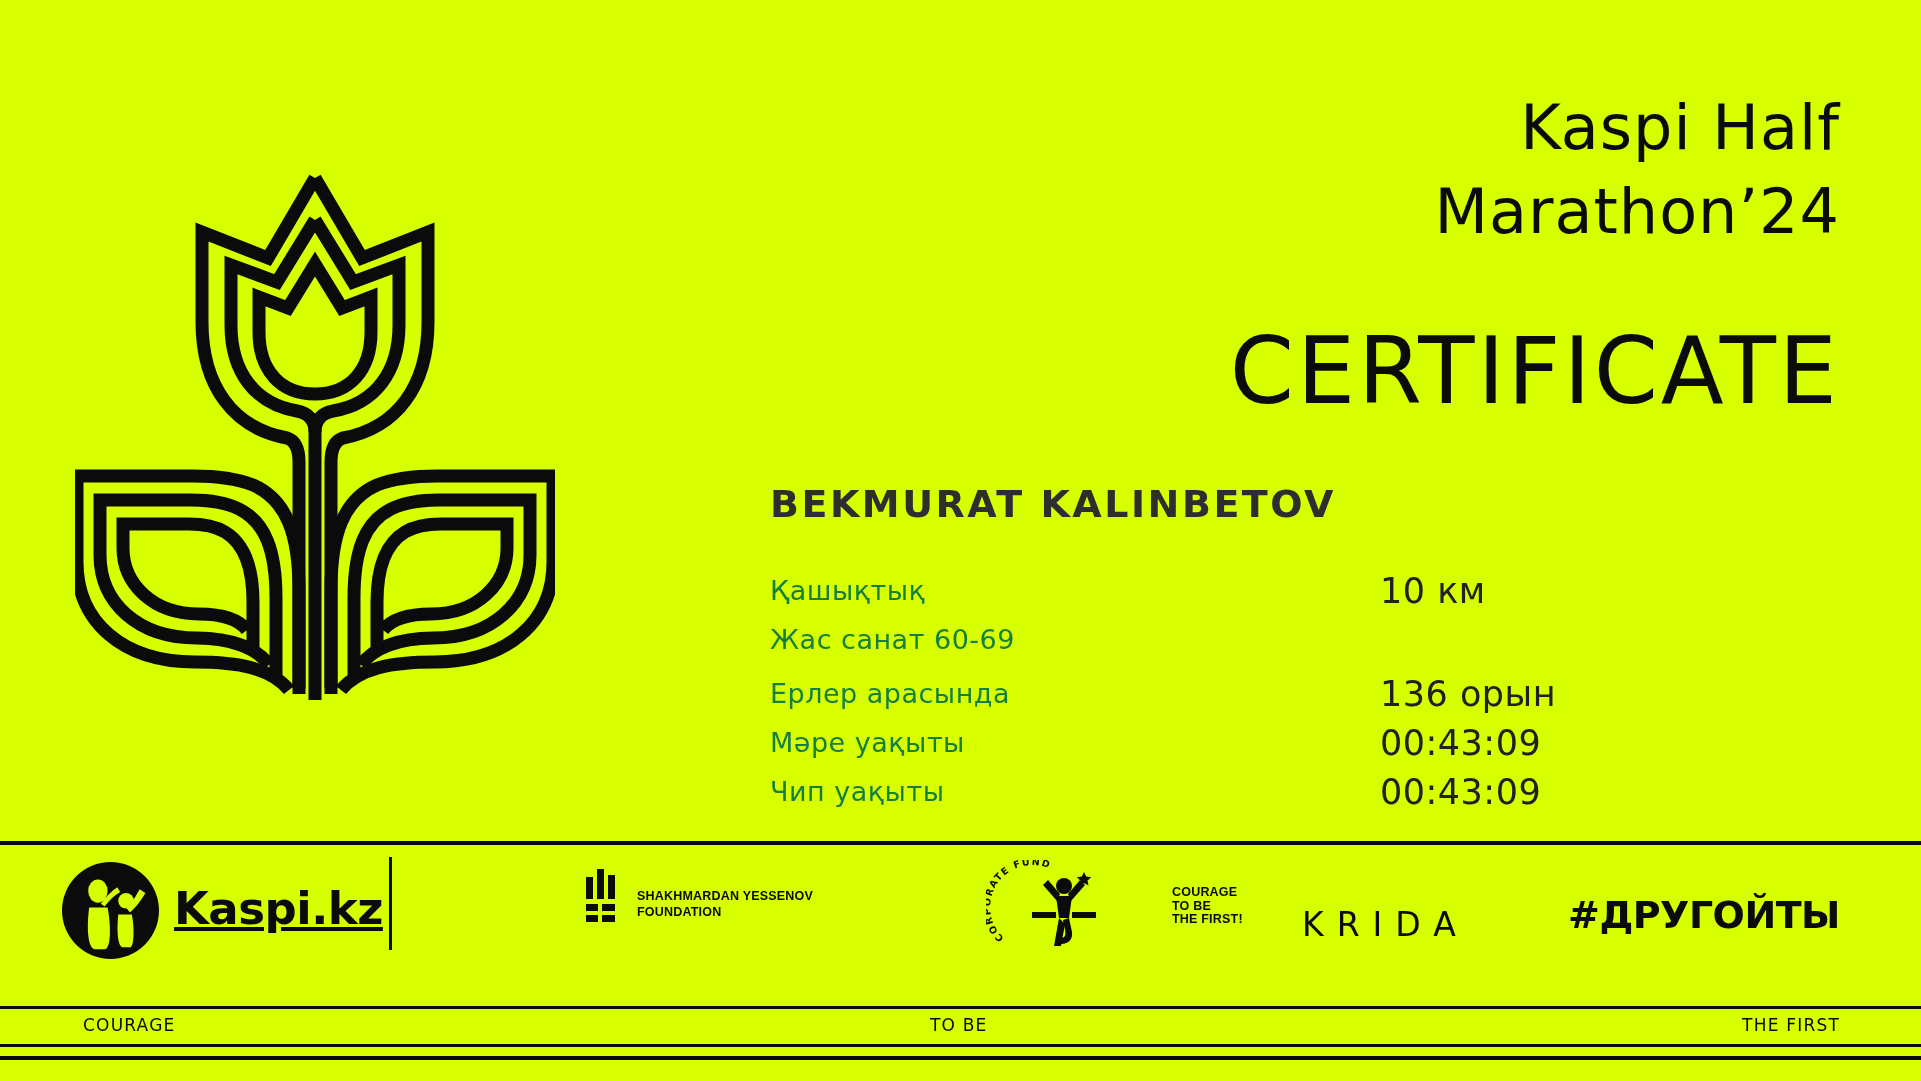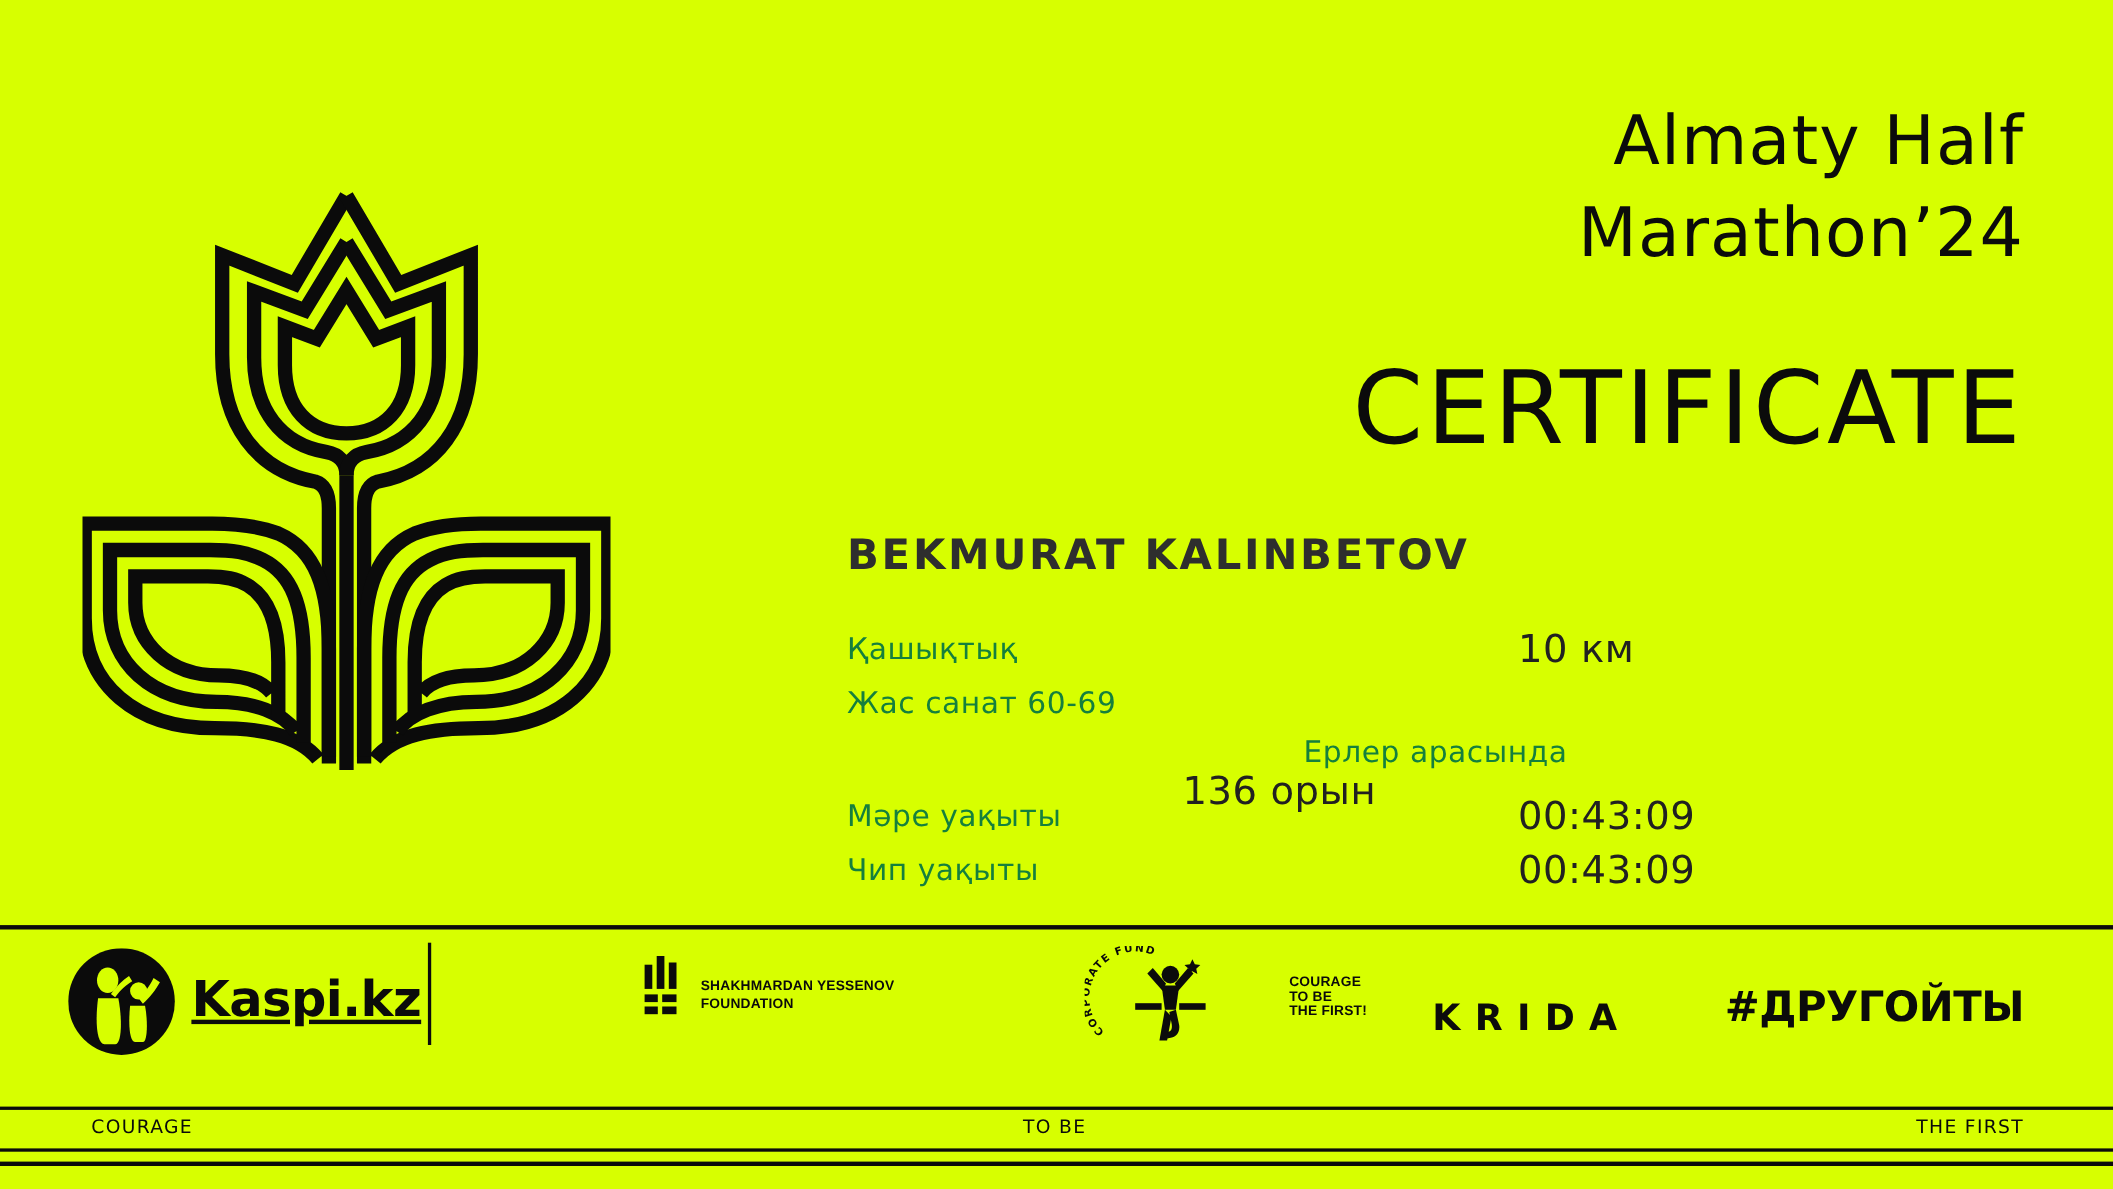--- a/index.html
+++ b/index.html
@@ -32,21 +32,21 @@
   }
 
   
   .recipient {
     left:770px; top:482px;
     font-size:38px; font-weight:bold;
     letter-spacing:2.5px; color:#2E2E2E; white-space:nowrap;
   }
   .results { left:770px; top:566px; width:1070px; }
   .result-row { display:flex; align-items:center; height:49px; }
-  .result-row.gap { margin-top:5px;flex-direction:column; }
+  .result-row.gap { margin-top:5px; }
   .result-label { flex:1; font-size:27px; color:#15803d; letter-spacing:0.5px; }
   .result-value { width:460px; font-size:35px; color:#212121; letter-spacing:0.5px; }
 
   
   .rule { left:0; width:1921px; background:#0B0B0B; }
   #rule-top { top:841px; height:4px; }
   #rule-a { top:1006px; height:3px; }
   #rule-b { top:1044px; height:3px; }
   #rule-c { top:1056px; height:4px; }
 
@@ -61,21 +61,21 @@
     font-size:12.5px; font-weight:bold; line-height:16px; letter-spacing:0.2px;
   }
 
   .cf-icon { left:986px; top:860px; }
   .cf-text {
     left:1172px; top:886px;
     font-family:"Liberation Sans",sans-serif;
     font-size:12.5px; font-weight:600; line-height:13.5px; letter-spacing:0.2px;
   }
 
-  .krida { left:1302px; top:905px; font-size:33px; font-weight:700; letter-spacing:13px; white-space:nowrap; }
+  .krida { left:1302px; top:905px; font-size:33px; font-weight:400; letter-spacing:13px; white-space:nowrap; }
   .hashtag { right:81px; top:893px; font-size:38px; font-weight:800; letter-spacing:-0.5px; white-space:nowrap; }
 
   .slogan-bar {
     left:83px; top:1015px; width:1757px;
     display:flex; justify-content:space-between; align-items:center;
     font-size:17px; font-weight:500; letter-spacing:1.2px;
   }
 </style>
 </head>
 <body>
@@ -97,21 +97,21 @@
     <g id="leafL">
       <path d="M224 518 L224 420 C224 365 212 330 178 315 C160 308 140 306 118 306 L2 306 L2 392 C2 452 48 492 120 492 C163 492 196 498 214 520"></path>
       <path d="M201 505 L201 428 C201 380 190 352 164 339 C150 332 136 330 116 330 L25 330 L25 385 C25 432 62 468 122 468 C156 468 182 478 194 495"></path>
       <path d="M178 480 L178 432 C178 398 170 374 150 362 C140 356 130 354 114 354 L48 354 L48 378 C48 414 78 444 124 444 C148 444 164 450 172 460"></path>
     </g>
 
     <use href="#leafL" transform="translate(480 0) scale(-1 1)"></use>
   </svg>
 
   <div class="abs event-title">
-    <div>Almaty Half</div>
+    <div>Kaspi Half</div>
     <div>Marathon’24</div>
   </div>
 
   <div class="abs recipient">BEKMURAT KALINBETOV</div>
 
   <div class="abs heading">CERTIFICATE</div>
 
   <div class="abs results">
     <div class="result-row">
       <span class="result-label">Қашықтық</span>

